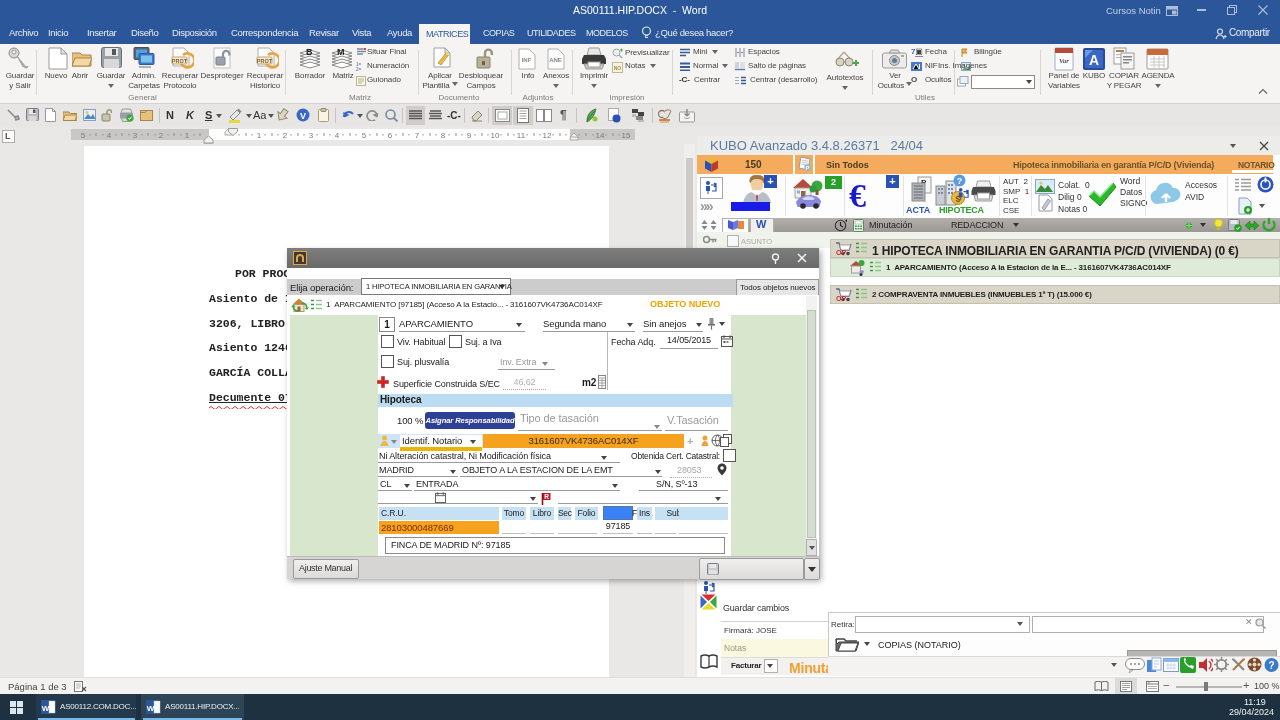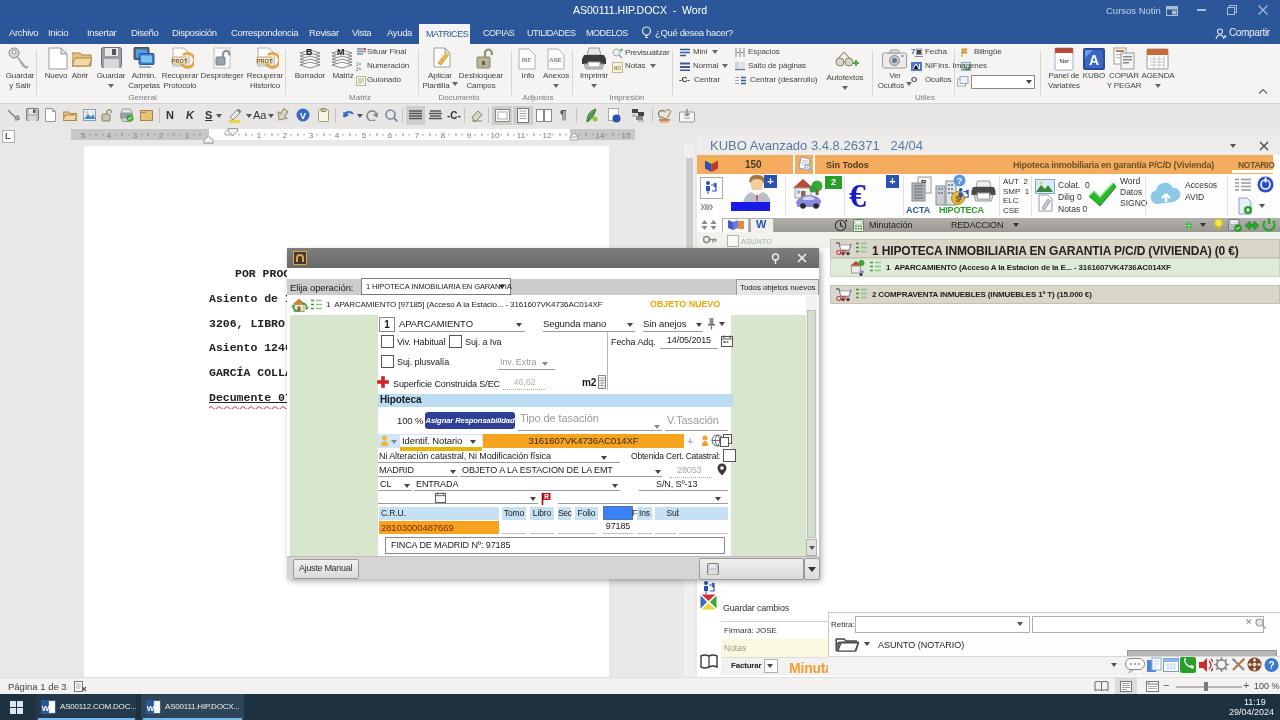--- a/index.html
+++ b/index.html
@@ -839,21 +839,21 @@
         <circle cx="4.5" cy="4.5" r="3.5" fill="#e8e8e8" stroke="#9a9a9a" stroke-width="1.2"></circle>
         <path d="M7.5 7.5 l3 3" stroke="#9a9a9a" stroke-width="1.5"></path>
       </svg>
 
     <svg class="abs" style="left:138px;top:500px" width="24" height="17" viewBox="0 0 24 17">
         <path d="M1 3 h8 l2 2 h11" fill="none" stroke="#444" stroke-width="1.6"></path>
         <path d="M1 3 v12 h20 l3 -9 h-20 l-2 2z" fill="#6a6a6a" stroke="#444"></path>
         <path d="M3 15 l3 -8 h17 l-3 8z" fill="#fdfdfd" stroke="#444"></path>
       </svg>
     <span class="arrow-d abs" style="left:167px;top:506px;border-top-color:#444;"></span>
-    <div class="abs" style="left:181px;top:504px;font-size:9px;color:#222;">ASUNTO (NOTARIO)</div>
+    <div class="abs" style="left:181px;top:504px;font-size:9px;color:#222;">COPIAS (NOTARIO)</div>
     <div class="abs" style="left:430px;top:514px;width:148px;height:6px;background:#b8b6b4;border:1px solid #9a9894;"></div>
 
     <div class="abs" style="left:131px;top:520px;width:452px;height:19px;background:#f4f3f2;border-top:1px solid #d8d8d8;"></div>
     <span class="arrow-d abs" style="left:414px;top:527px;border-top-color:#555;"></span>
     <svg class="abs" style="left:428px;top:522px" width="20" height="15" viewBox="0 0 20 15">
         <rect x="0.5" y="0.5" width="19" height="11" rx="5.5" fill="#fdfdfd" stroke="#8a8a8a"></rect>
         <path d="M5 12 l-1 3 4 -3z" fill="#fdfdfd" stroke="#8a8a8a" stroke-width=".7"></path>
         <circle cx="6" cy="6" r="1" fill="#888"></circle>
         <circle cx="10" cy="6" r="1" fill="#888"></circle>
         <circle cx="14" cy="6" r="1" fill="#888"></circle>

